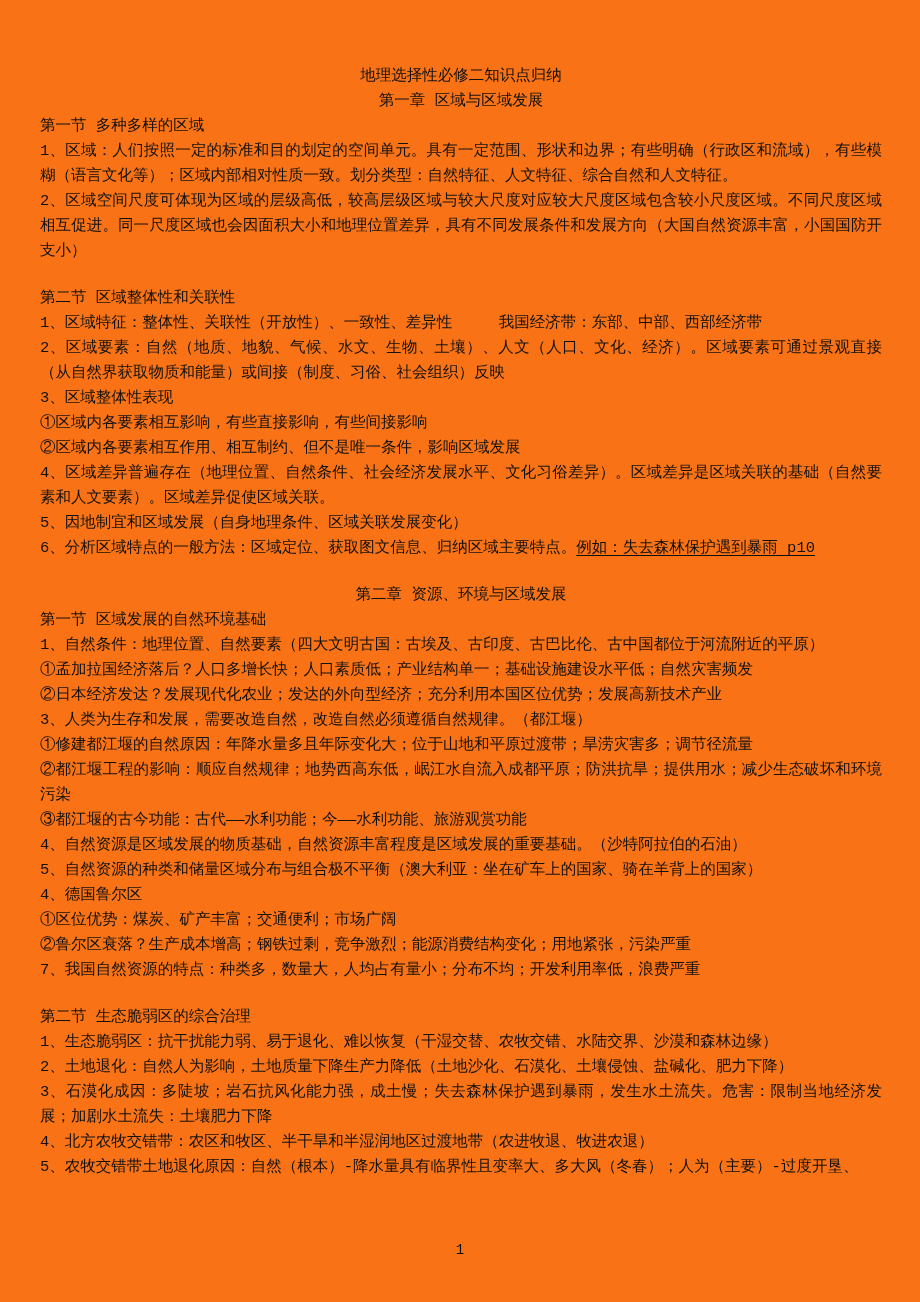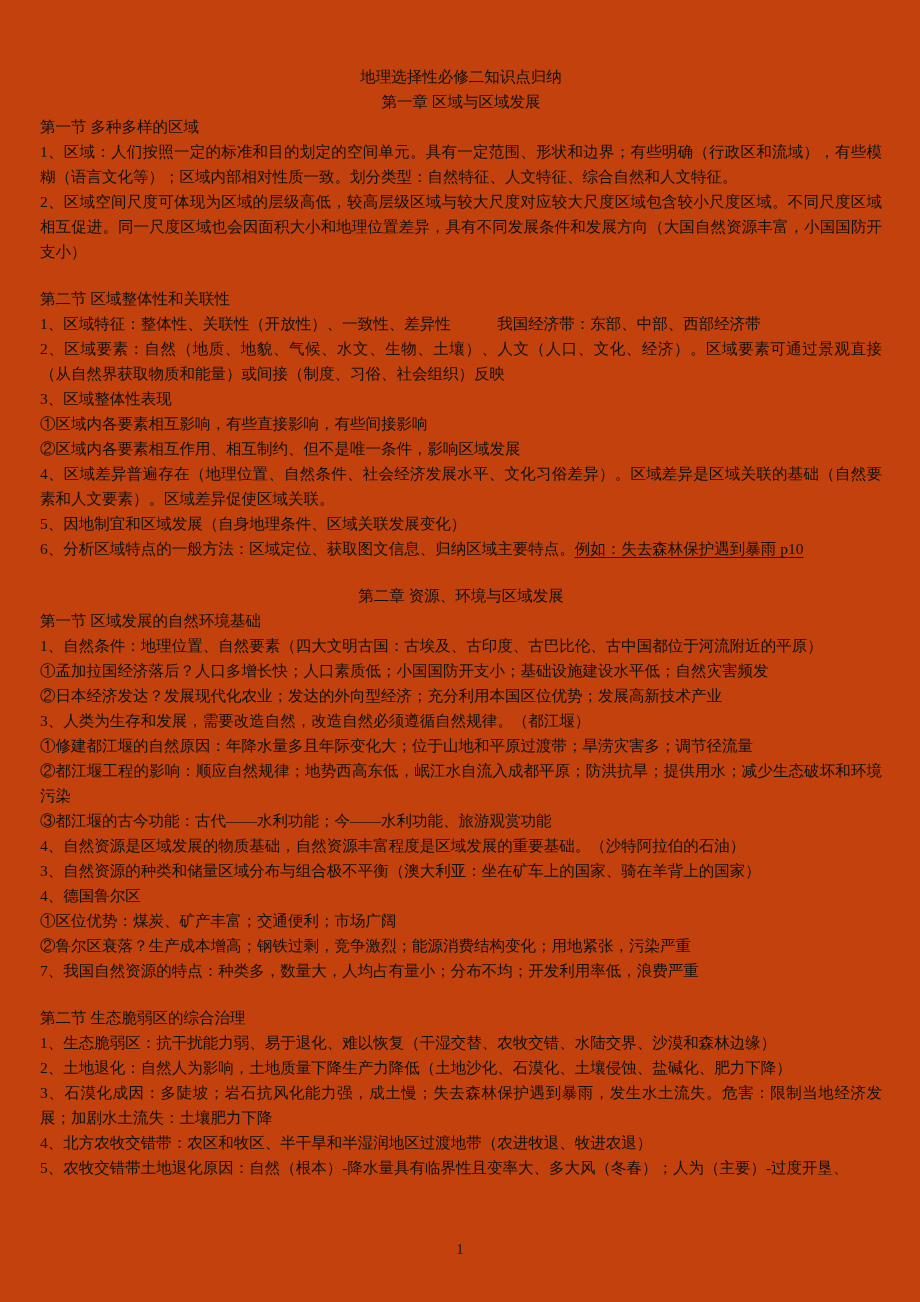--- a/index.html
+++ b/index.html
@@ -3,24 +3,24 @@
 <meta charset="utf-8">
 <style>
   html, body {
     margin: 0;
     padding: 0;
     background: #e8e8e8;
   }
   .page {
     width: 920px;
     height: 1302px;
-    background: #c2410c;
+    background: #f97316;
     position: relative;
     overflow: hidden;
-    font-family: Liberation Serif, serif;
+    font-family: Liberation Mono, monospace;
     color: #111111;
     margin: 0 auto;
   }
   .content {
     position: absolute;
     top: 64px;
     left: 40px;
     right: 38px;
   }
   .line {
@@ -66,28 +66,28 @@
       <div class="line">3、区域整体性表现</div>
       <div class="line">①区域内各要素相互影响，有些直接影响，有些间接影响</div>
       <div class="line">②区域内各要素相互作用、相互制约、但不是唯一条件，影响区域发展</div>
       <div class="line">4、区域差异普遍存在（地理位置、自然条件、社会经济发展水平、文化习俗差异）。区域差异是区域关联的基础（自然要素和人文要素）。区域差异促使区域关联。</div>
       <div class="line">5、因地制宜和区域发展（自身地理条件、区域关联发展变化）</div>
       <div class="line"><span>6、分析区域特点的一般方法：区域定位、获取图文信息、归纳区域主要特点。</span><span class="u">例如：失去森林保护遇到暴雨 p10</span></div>
       <div class="spacer"></div>
       <div class="line center">第二章 资源、环境与区域发展</div>
       <div class="line">第一节 区域发展的自然环境基础</div>
       <div class="line">1、自然条件：地理位置、自然要素（四大文明古国：古埃及、古印度、古巴比伦、古中国都位于河流附近的平原）</div>
-      <div class="line">①孟加拉国经济落后？人口多增长快；人口素质低；小国国防开支小；基础设施建设水平低；自然灾害频发</div>
+      <div class="line">①孟加拉国经济落后？人口多增长快；人口素质低；产业结构单一；基础设施建设水平低；自然灾害频发</div>
       <div class="line">②日本经济发达？发展现代化农业；发达的外向型经济；充分利用本国区位优势；发展高新技术产业</div>
       <div class="line">3、人类为生存和发展，需要改造自然，改造自然必须遵循自然规律。（都江堰）</div>
       <div class="line">①修建都江堰的自然原因：年降水量多且年际变化大；位于山地和平原过渡带；旱涝灾害多；调节径流量</div>
       <div class="line">②都江堰工程的影响：顺应自然规律；地势西高东低，岷江水自流入成都平原；防洪抗旱；提供用水；减少生态破坏和环境污染</div>
       <div class="line">③都江堰的古今功能：古代——水利功能；今——水利功能、旅游观赏功能</div>
       <div class="line">4、自然资源是区域发展的物质基础，自然资源丰富程度是区域发展的重要基础。（沙特阿拉伯的石油）</div>
-      <div class="line">3、自然资源的种类和储量区域分布与组合极不平衡（澳大利亚：坐在矿车上的国家、骑在羊背上的国家）</div>
+      <div class="line">5、自然资源的种类和储量区域分布与组合极不平衡（澳大利亚：坐在矿车上的国家、骑在羊背上的国家）</div>
       <div class="line">4、德国鲁尔区</div>
       <div class="line">①区位优势：煤炭、矿产丰富；交通便利；市场广阔</div>
       <div class="line">②鲁尔区衰落？生产成本增高；钢铁过剩，竞争激烈；能源消费结构变化；用地紧张，污染严重</div>
       <div class="line">7、我国自然资源的特点：种类多，数量大，人均占有量小；分布不均；开发利用率低，浪费严重</div>
       <div class="spacer"></div>
       <div class="line">第二节 生态脆弱区的综合治理</div>
       <div class="line">1、生态脆弱区：抗干扰能力弱、易于退化、难以恢复（干湿交替、农牧交错、水陆交界、沙漠和森林边缘）</div>
       <div class="line">2、土地退化：自然人为影响，土地质量下降生产力降低（土地沙化、石漠化、土壤侵蚀、盐碱化、肥力下降）</div>
       <div class="line">3、石漠化成因：多陡坡；岩石抗风化能力强，成土慢；失去森林保护遇到暴雨，发生水土流失。危害：限制当地经济发展；加剧水土流失：土壤肥力下降</div>
       <div class="line">4、北方农牧交错带：农区和牧区、半干旱和半湿润地区过渡地带（农进牧退、牧进农退）</div>

